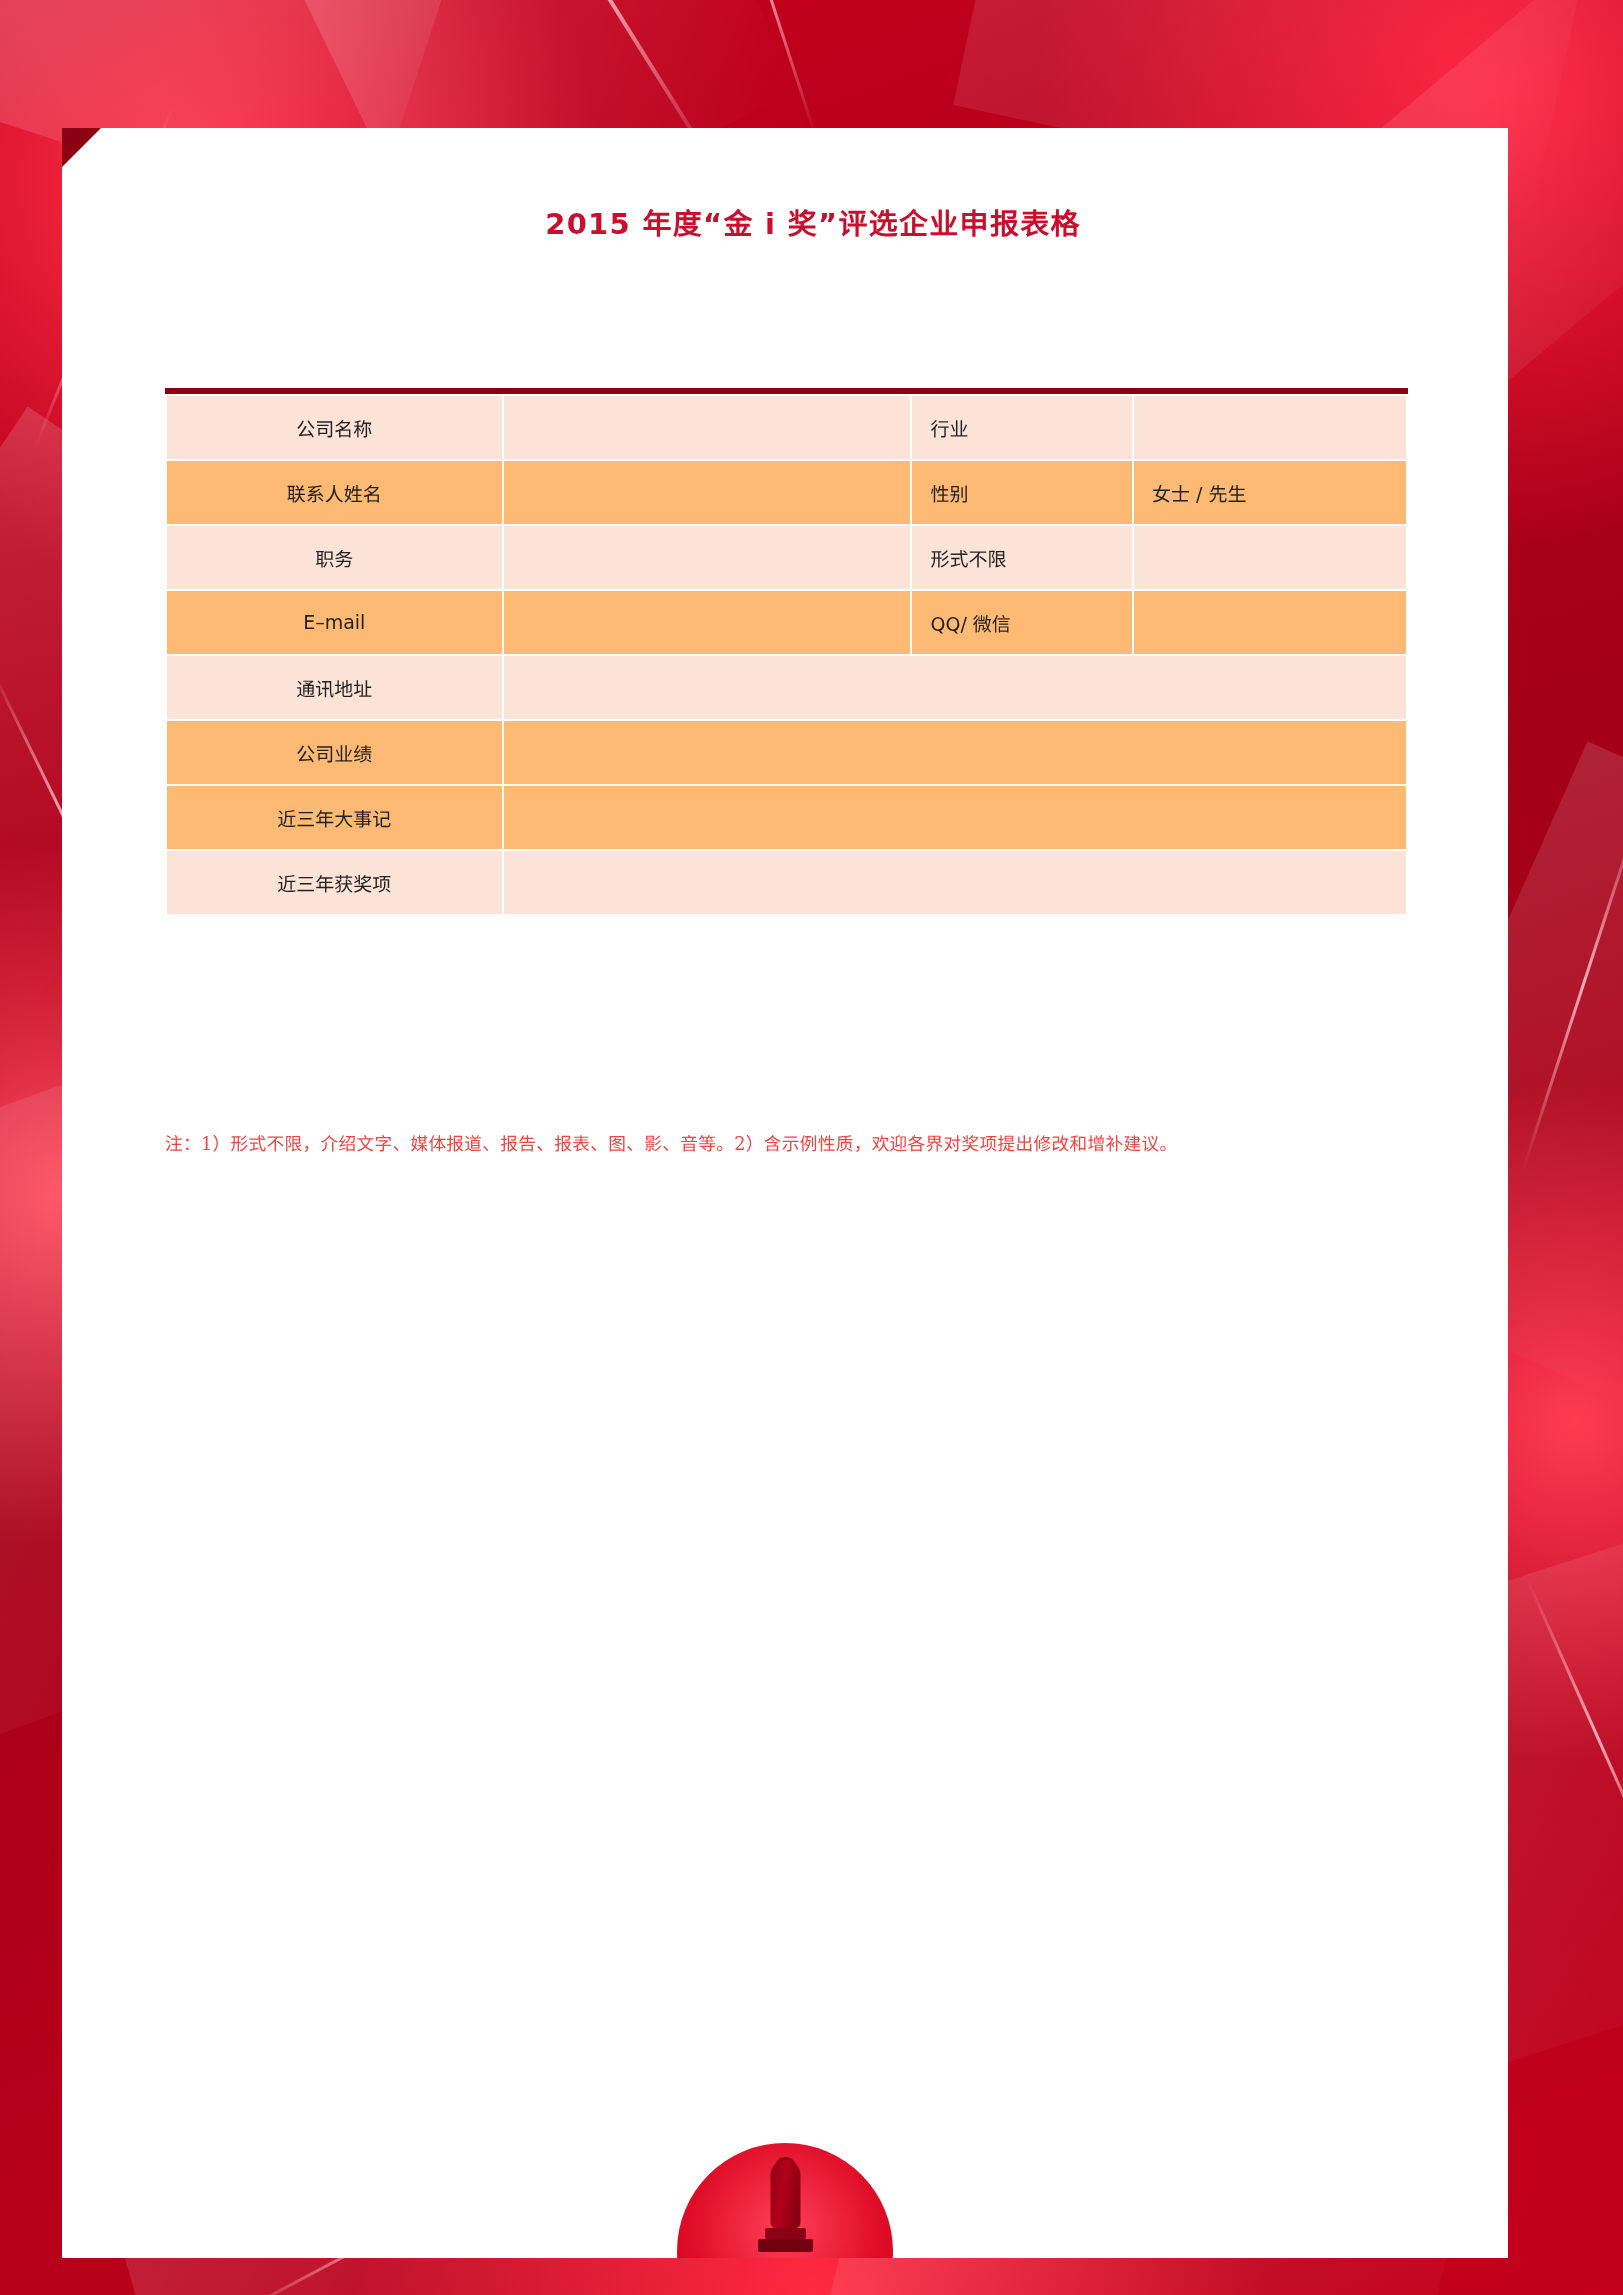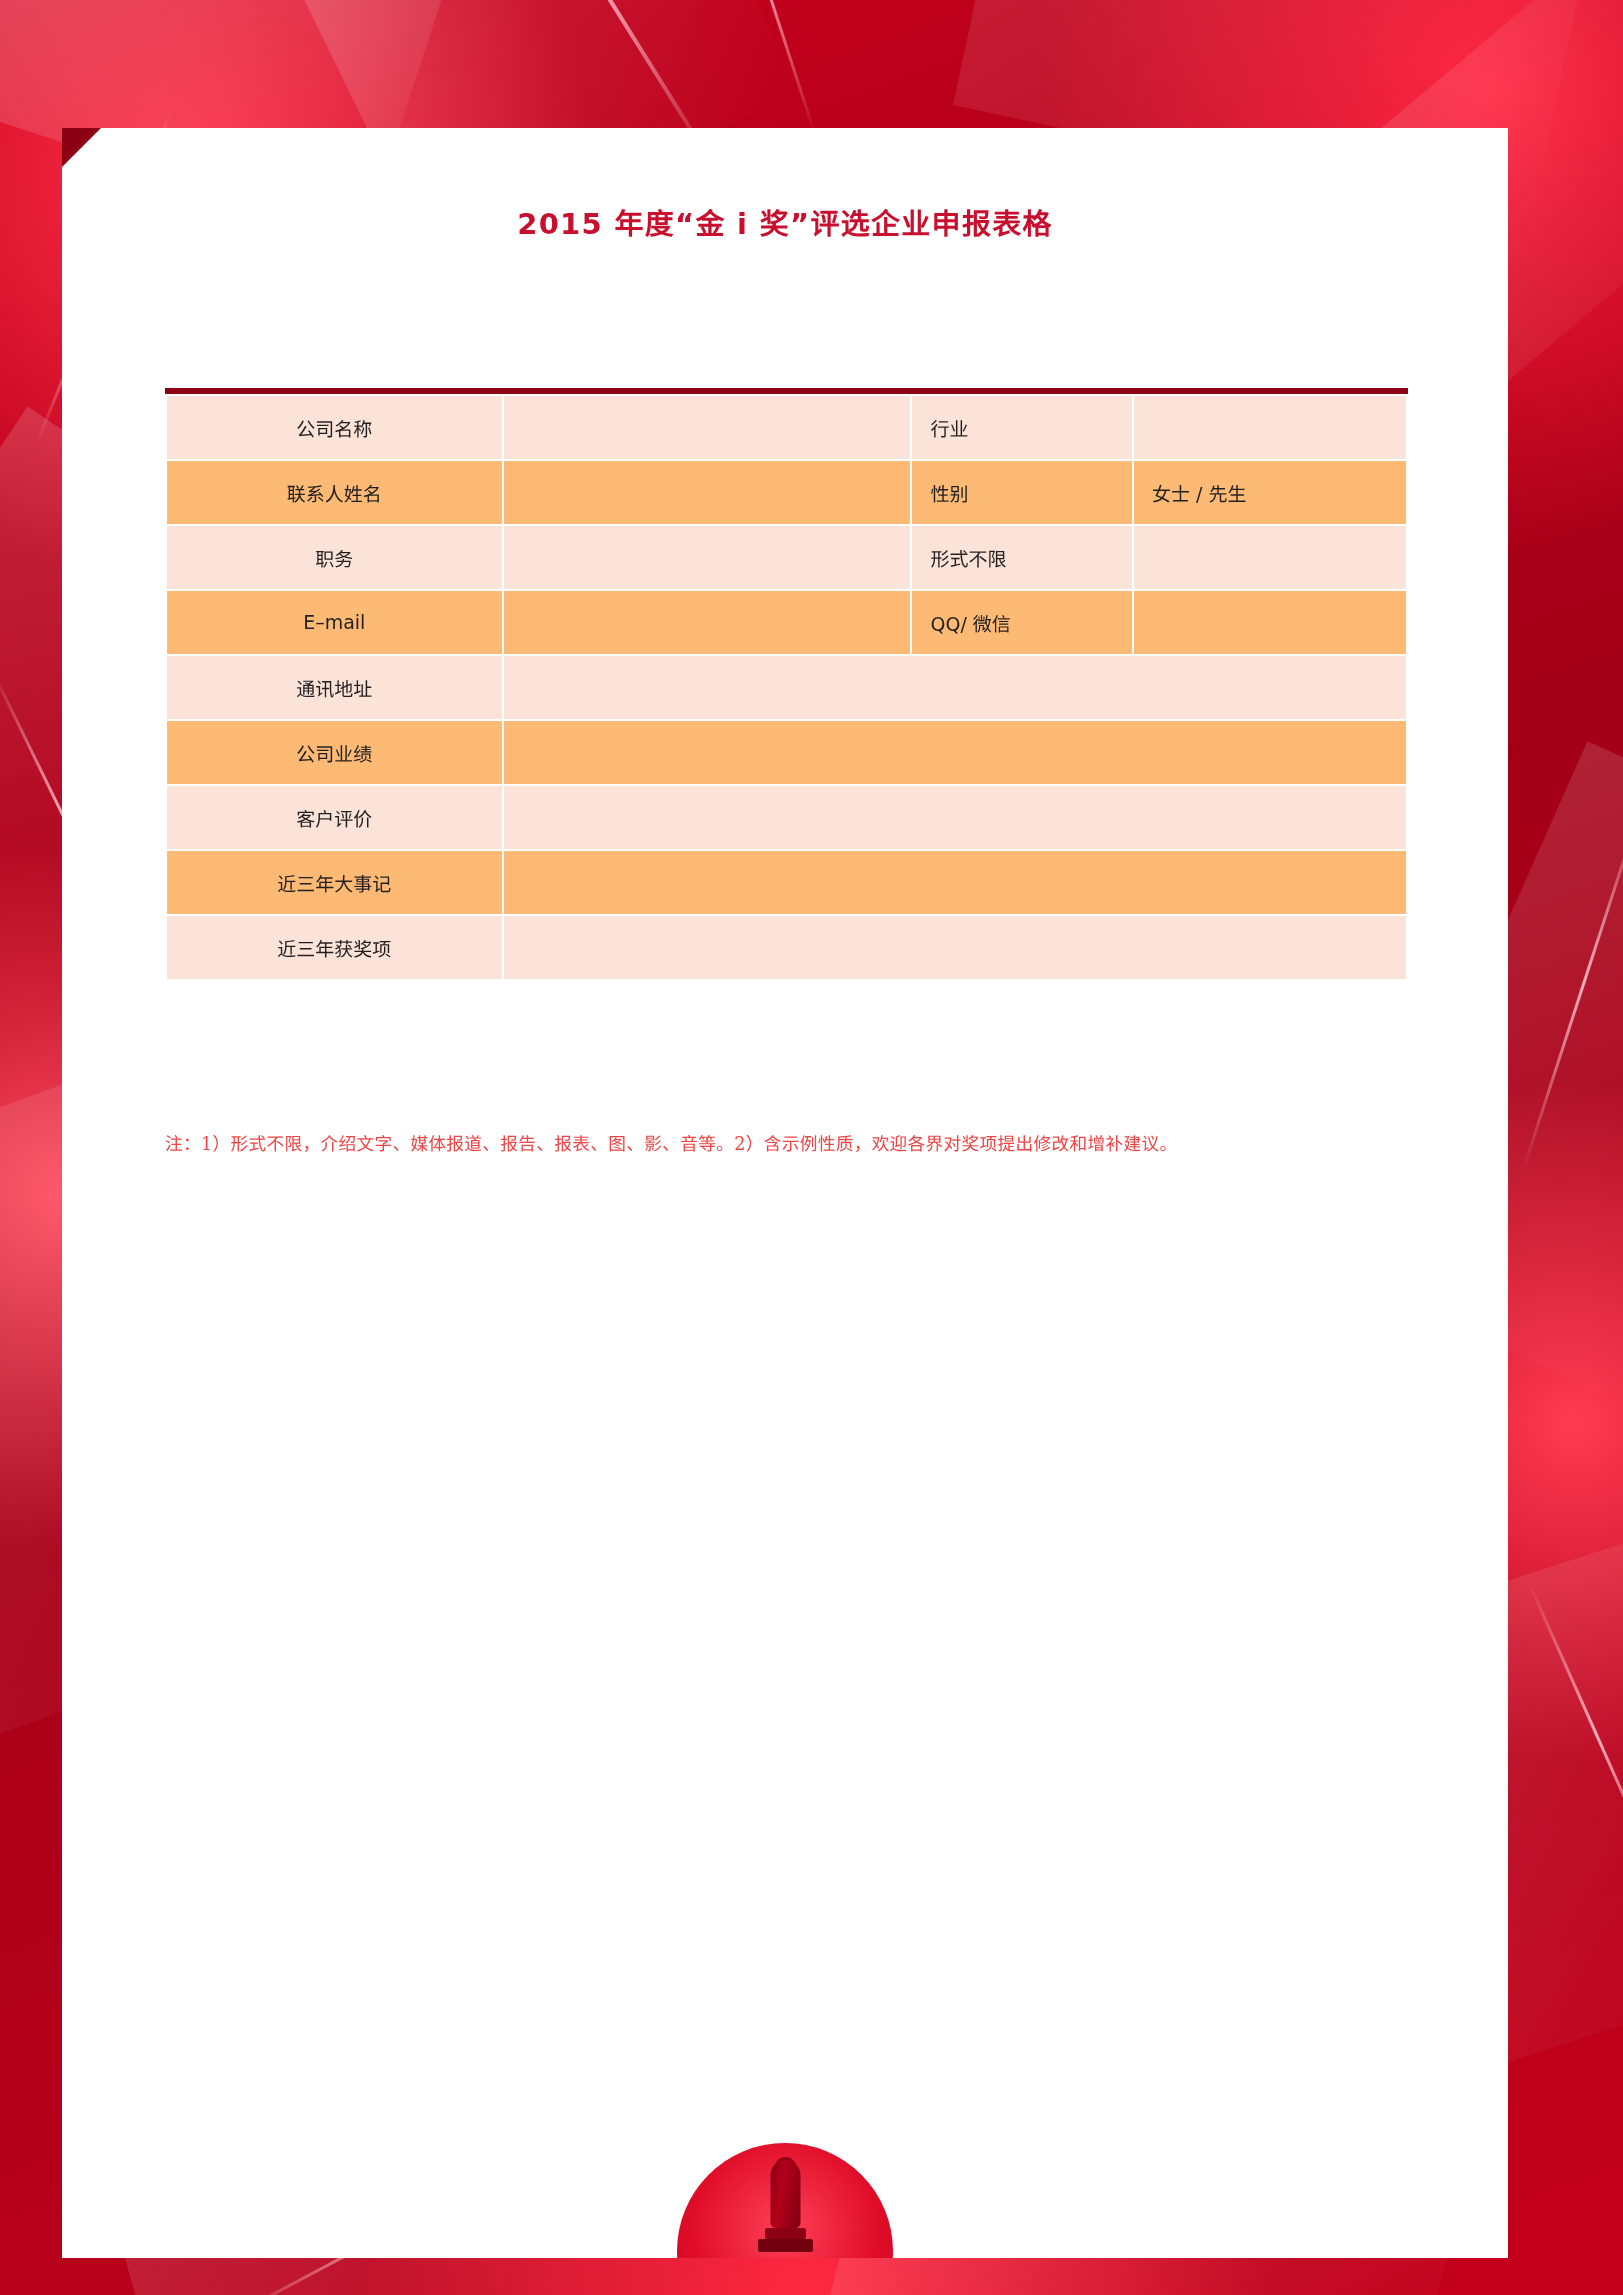--- a/index.html
+++ b/index.html
@@ -68,20 +68,21 @@
     position: absolute;
     left: 0;
     top: 72px;
     width: 100%;
     text-align: center;
     color: #c8102e;
     font-size: 29px;
     font-weight: bold;
     letter-spacing: 1.3px;
     font-family: "DejaVu Sans", "Liberation Sans", sans-serif;
+    padding-left: 28px;
   }
 
   
   .table-wrap {
     position: absolute;
     left: 103px;
     top: 260px;
     width: 1243px;
   }
   .top-rule {
@@ -249,24 +250,20 @@
           </tr>
 
           <tr class="rowA">
             <td class="c-label">通讯地址</td>
             <td colspan="3"></td>
           </tr>
           <tr class="rowB">
             <td class="c-label">公司业绩</td>
             <td colspan="3"></td>
           </tr>
-          <tr class="rowA">
-            <td class="c-label">客户评价</td>
-            <td colspan="3"></td>
-          </tr>
           <tr class="rowB">
             <td class="c-label">近三年大事记</td>
             <td colspan="3"></td>
           </tr>
           <tr class="rowA">
             <td class="c-label">近三年获奖项</td>
             <td colspan="3"></td>
           </tr>
         </tbody>
       </table>

